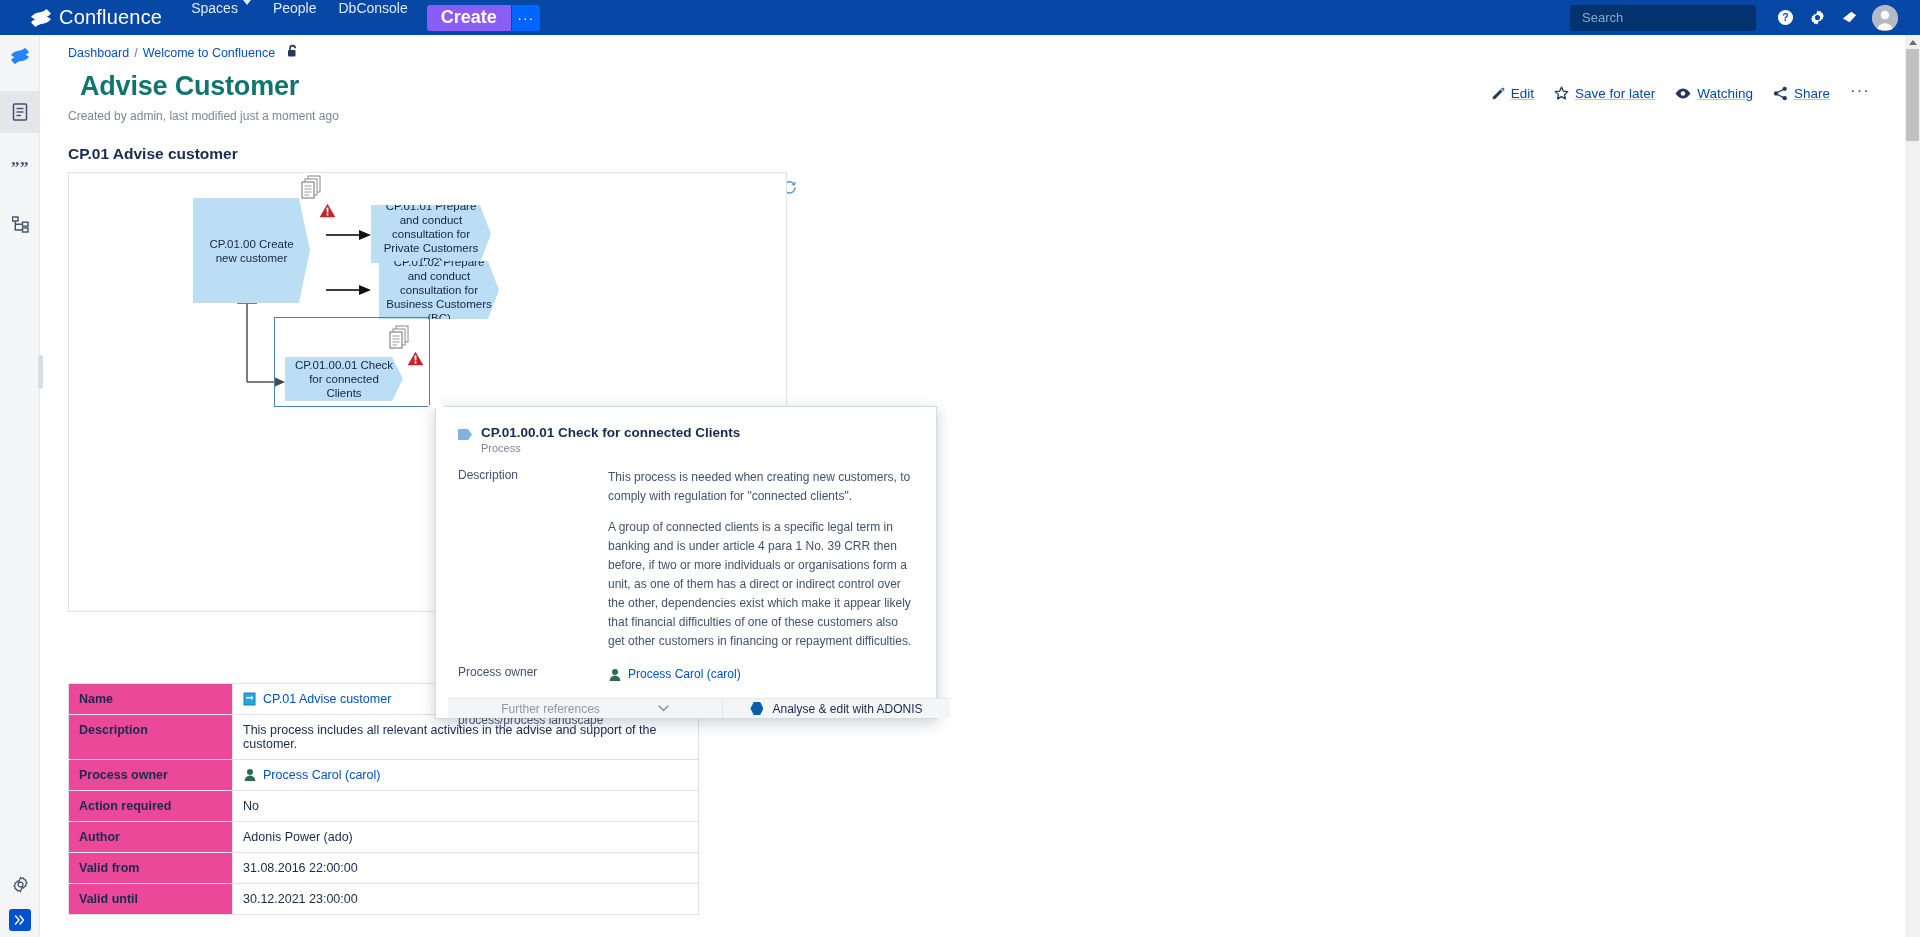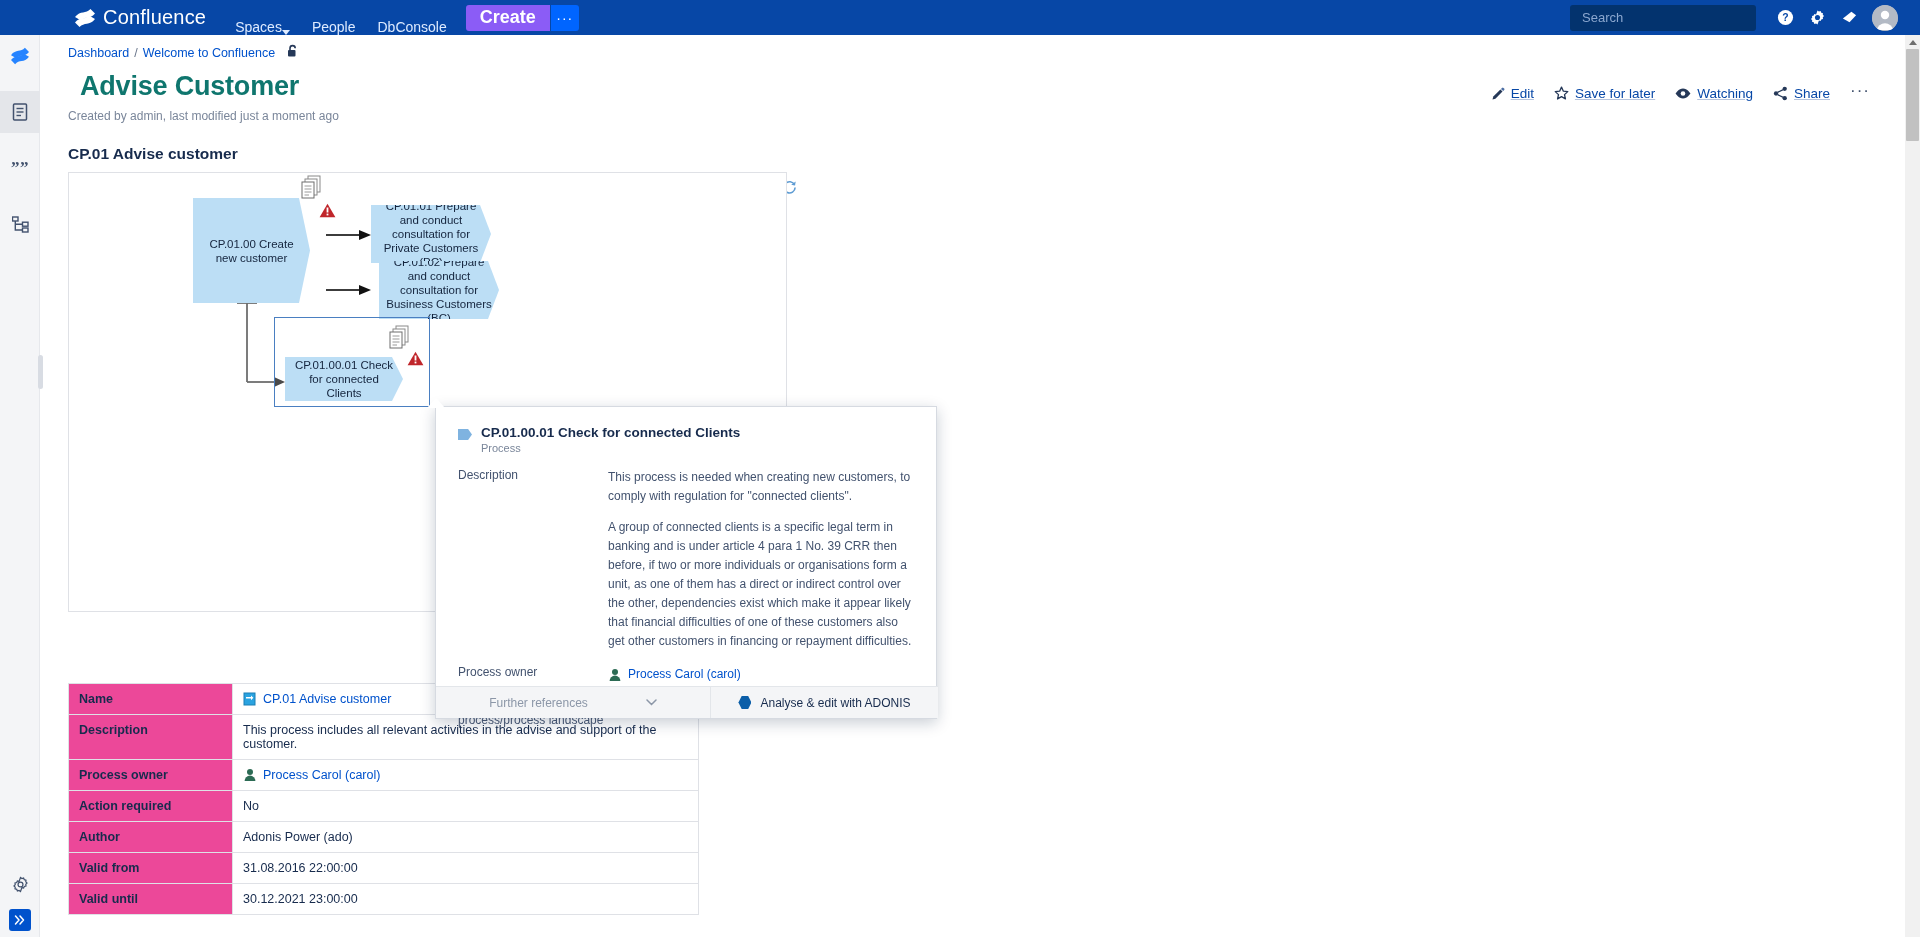--- a/index.html
+++ b/index.html
@@ -12,32 +12,31 @@
     -webkit-font-smoothing: antialiased;
   }
 
   
   .topnav {
     position: absolute; top: 0; left: 0;
     width: 1920px; height: 35px;
     background: #0747a6;
     display: flex; align-items: center;
     z-index: 60;
-    padding-left: 44px;
   }
   .brand {
     display: flex; align-items: center; gap: 7px;
     margin-left: 30px; margin-right: 18px;
     color: #ffffff; font-size: 20px; letter-spacing: .2px;
   }
   .brand-logo { width: 22px; height: 20px; display:block; }
   .nav-item {
     color: #deebff; font-size: 14px;
     padding: 0 11px; height: 35px;
-    display: flex; align-items: flex-end; 
+    display: flex; align-items: flex-start; gap: 5px;
     cursor: pointer;
   }
   .caret-d { width: 0; height: 0; border-left: 4px solid transparent; border-right: 4px solid transparent; border-top: 5px solid #deebff; display:inline-block; }
   .create-btn {
     background: #8b5cf6; color:#fff; font-size:18px; font-weight:bold;
     height: 26px; padding: 0 14px; border-radius: 3px 0 0 3px;
     display:flex; align-items:center; margin-left: 8px; cursor:pointer;
   }
   .create-more {
     background:#0065ff; color:#fff; height:26px; width:28px;
@@ -166,21 +165,21 @@
   .ph-title { font-size:13.5px; font-weight:bold; color:#172b4d; }
   .ph-sub { font-size:11px; color:#7a869a; margin-top:2px; }
   .popup-body { padding: 14px 22px 0 22px; font-size: 12px; color:#42526e; }
   .prow { display:flex; margin-bottom: 14px; }
   .prow .plab { width: 150px; flex:0 0 150px; color:#42526e; line-height: 15px; }
   .prow .pval { flex:1; line-height: 19px; color:#42526e; }
   .pval p { margin: 0 0 12px 0; }
   .pval p:last-child { margin-bottom:0; }
   .pval a { color:#0052cc; text-decoration:none; }
   .popup-foot {
-    position:absolute; bottom:0; left:0; width:502px; height: 32px;
+    position:absolute; bottom:0; left:12px; width:502px; height: 20px;
     background:#f4f5f7; border-top:1px solid #e3e6ea;
     display:flex; align-items:stretch;
   }
   .foot-left {
     flex: 0 0 275px; display:flex; align-items:center; justify-content:center;
     gap: 58px; font-size: 12px; color:#8c97a8; border-right:1px solid #e3e6ea; cursor:pointer;
   }
   .foot-right {
     flex:1; display:flex; align-items:center; justify-content:center; gap:9px;
     font-size: 12px; color:#172b4d; cursor:pointer;

